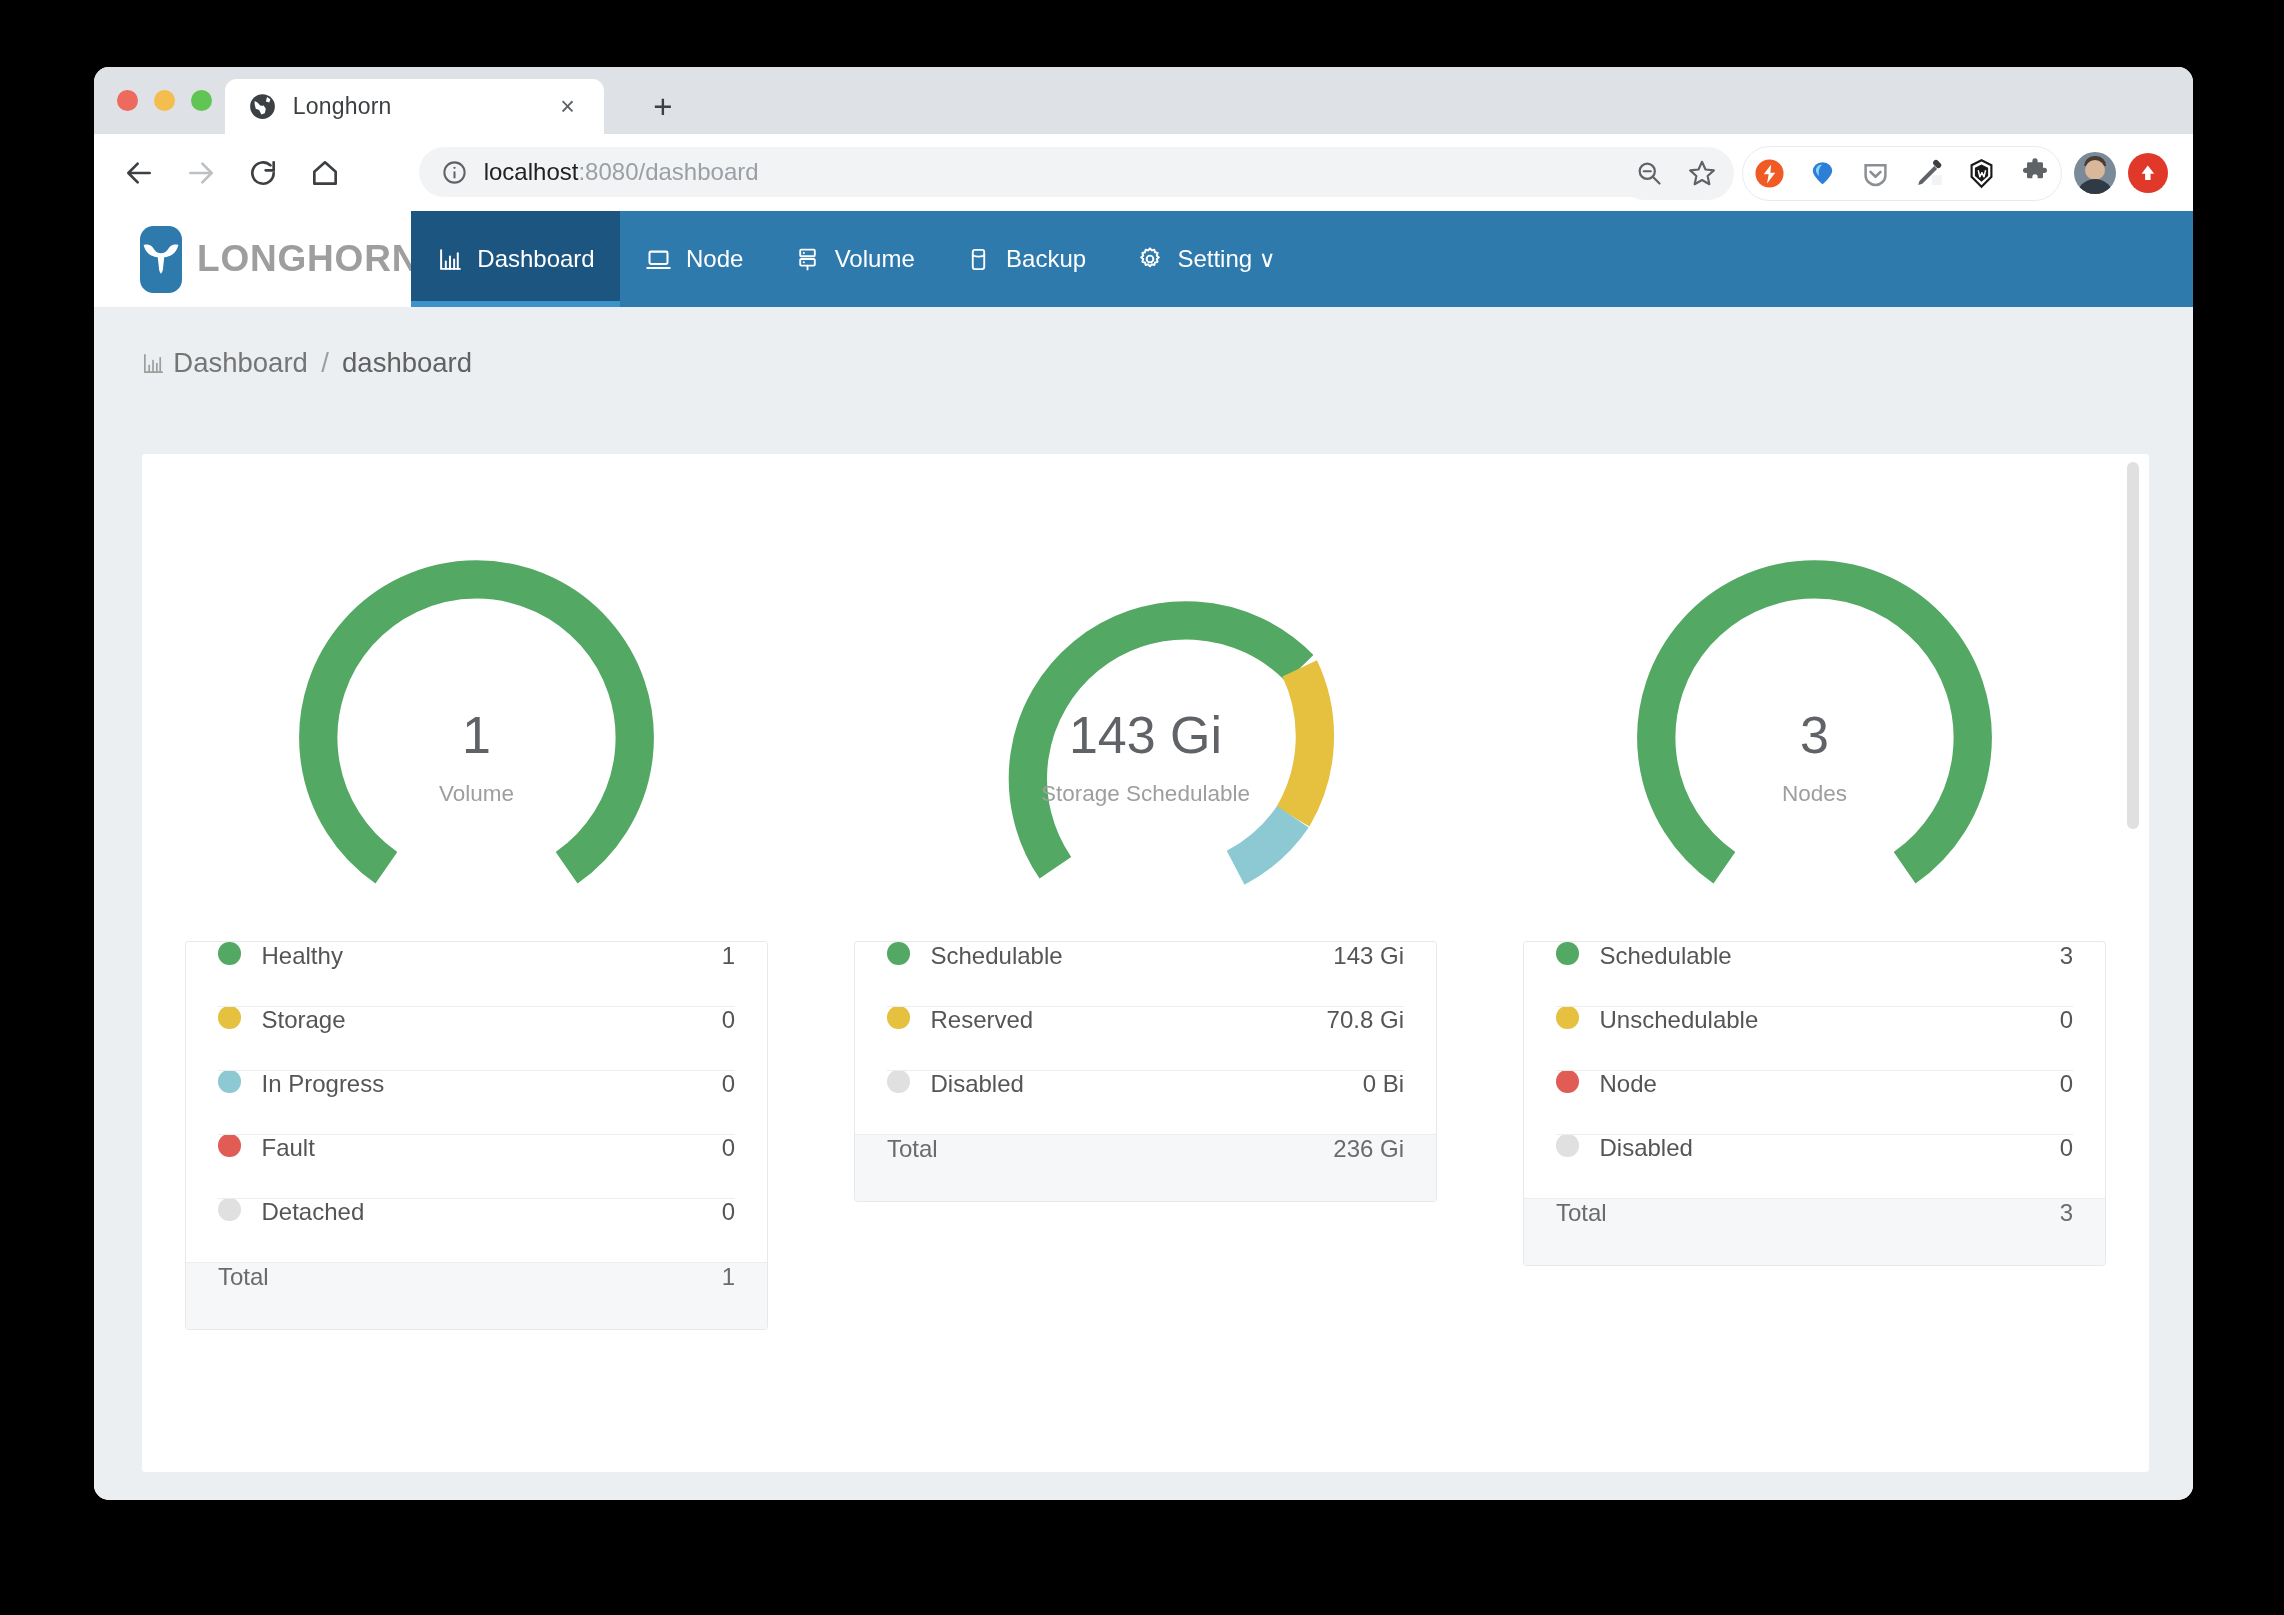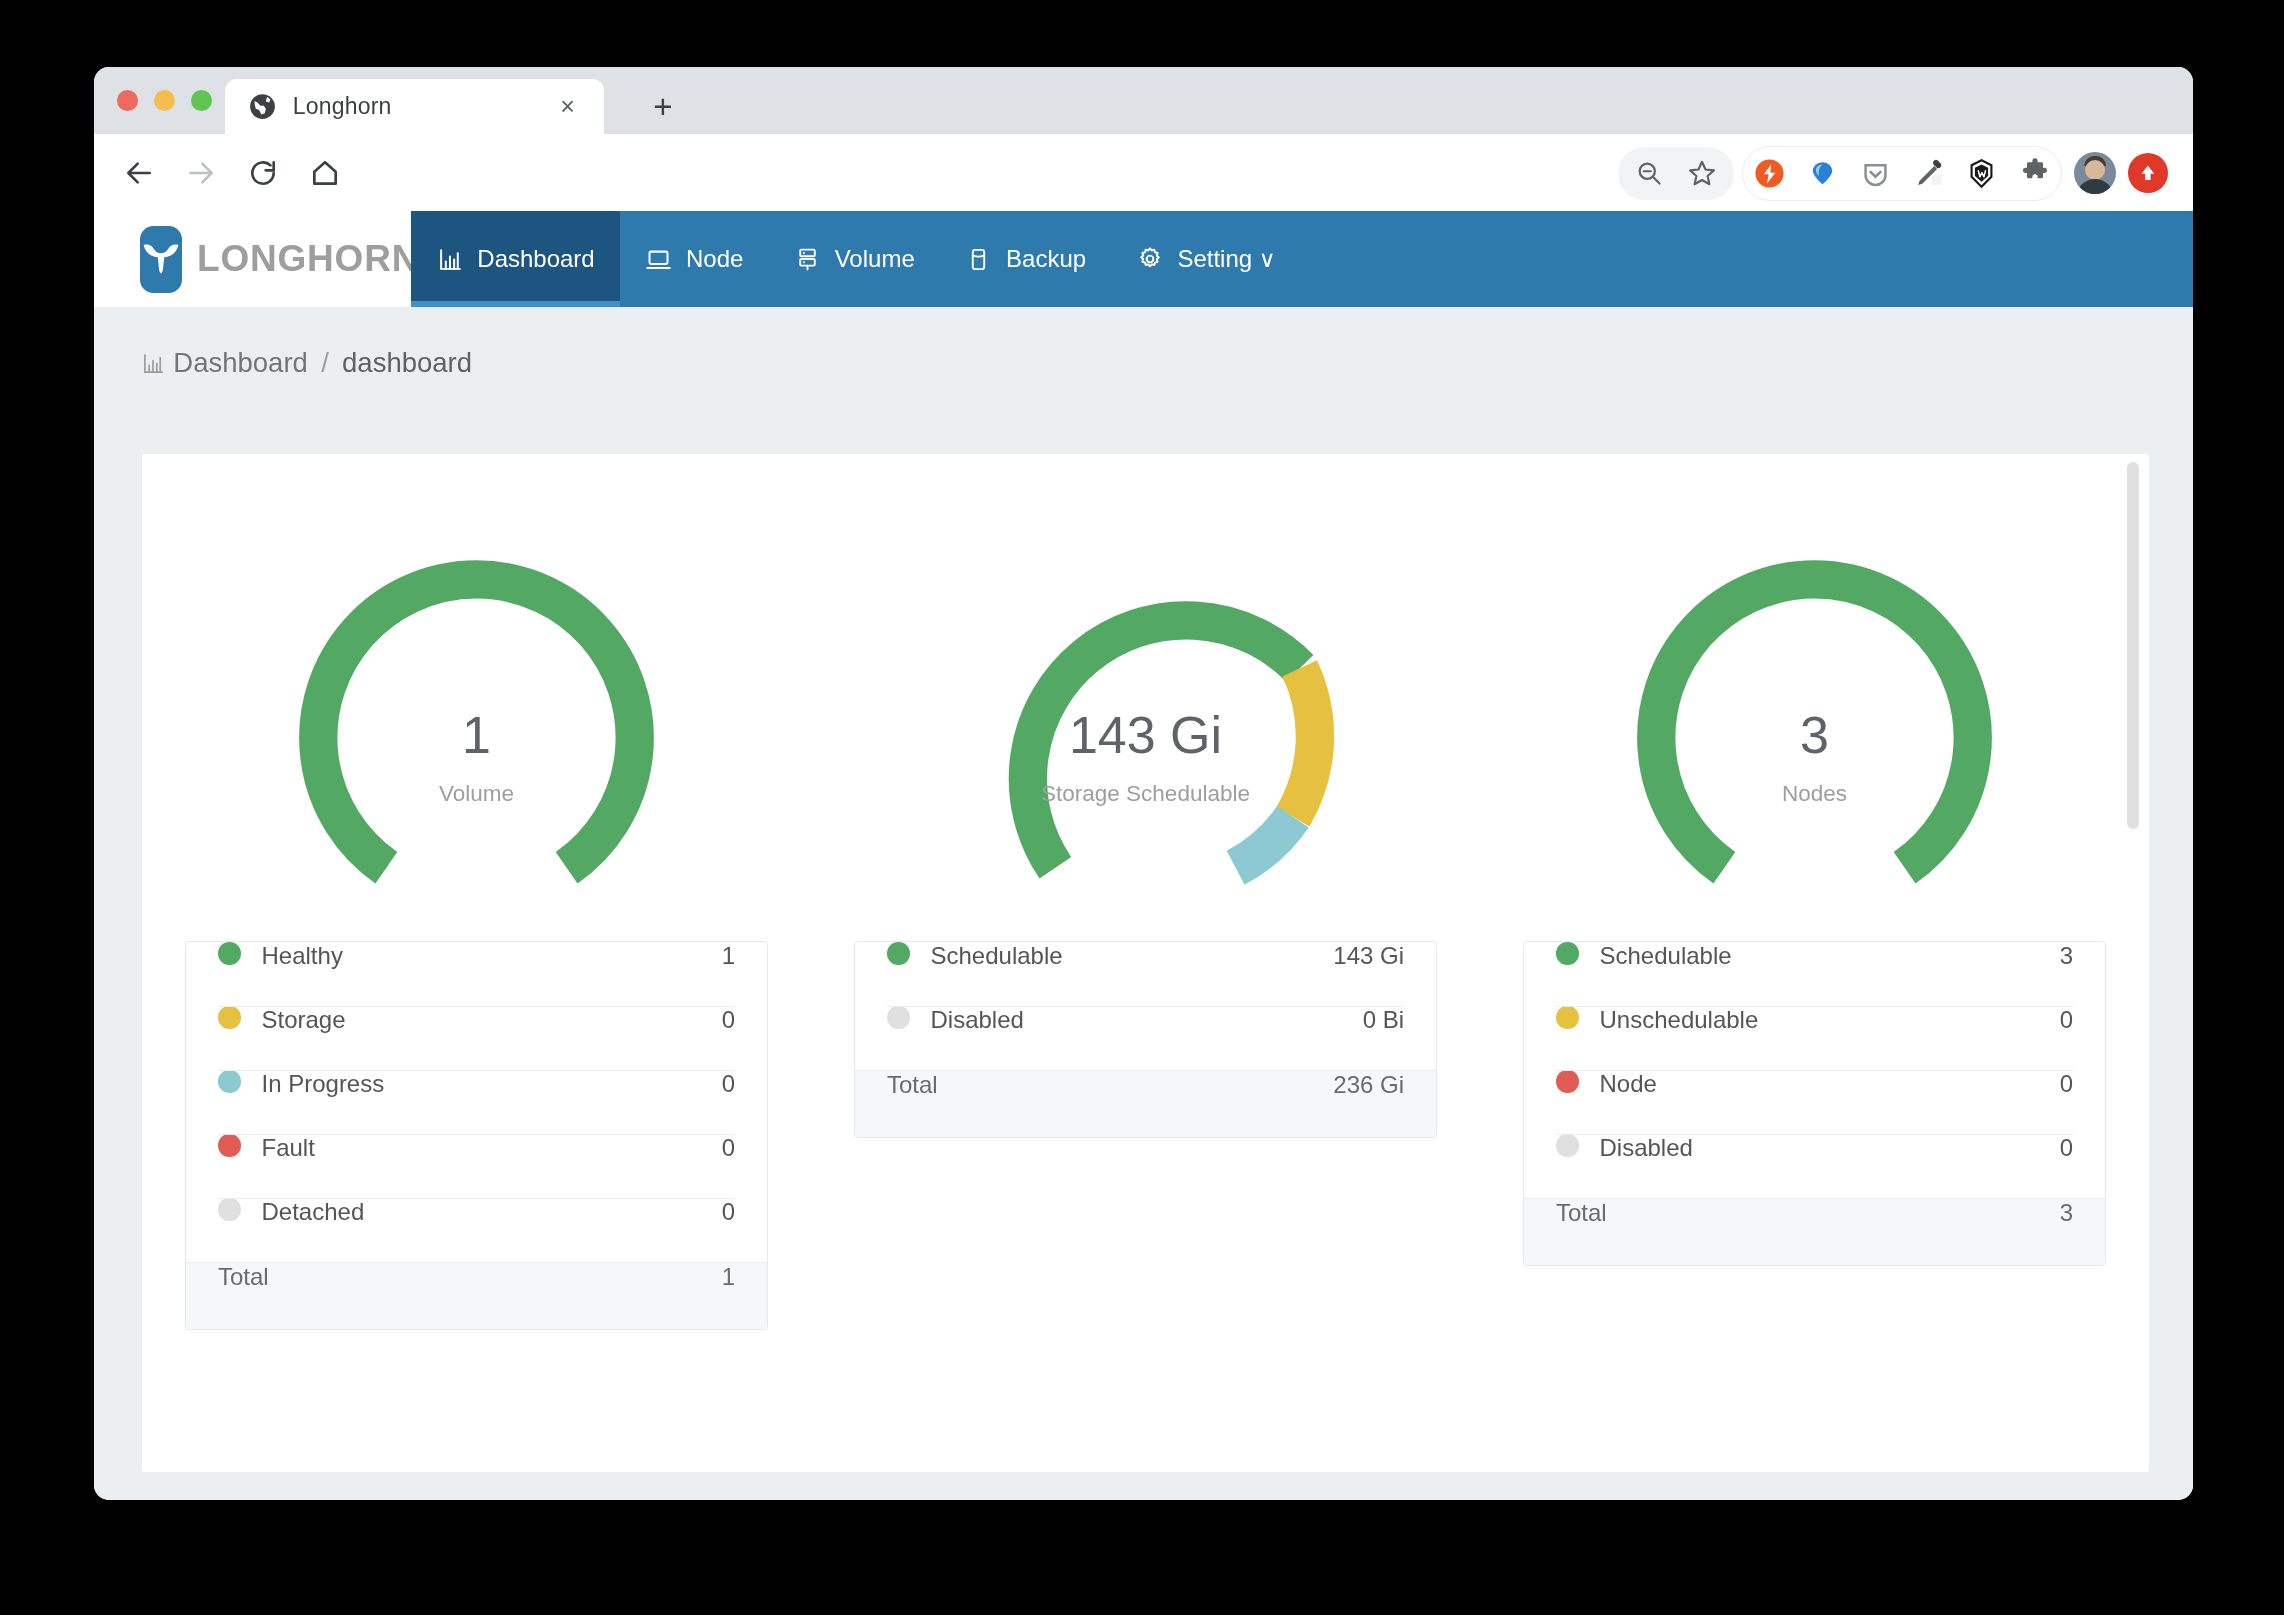--- a/index.html
+++ b/index.html
@@ -154,20 +154,30 @@
         <path d="M20 12 a8 8 0 1 1 -2.4 -5.7"></path>
           <polyline points="20,4 20,10 14,10" fill="none"></polyline>
       </svg>
     </div>
     <div class="navbtn">
       <svg width="32" height="32" viewBox="0 0 24 24" fill="none" stroke="#3c4043" stroke-width="2" stroke-linejoin="round">
         <path d="M4 11 L12 4 L20 11 V20 H4 Z"></path>
       </svg>
     </div>
 
+    <div class="omnibox">
+      <span class="omni-info">
+        <svg width="27" height="27" viewBox="0 0 24 24" fill="none" stroke="#5f6368" stroke-width="1.8">
+          <circle cx="12" cy="12" r="9"></circle>
+            <line x1="12" y1="11" x2="12" y2="17"></line>
+            <circle cx="12" cy="7.8" r="1" fill="#5f6368" stroke="none"></circle>
+        </svg>
+      </span>
+      <span class="omni-url"><b>localhost</b><span>:8080/dashboard</span></span>
+    </div>
 
     <div class="tb-right">
       <div class="zoom-pill">
         <div class="tb-icon">
           <svg width="28" height="28" viewBox="0 0 24 24" fill="none" stroke="#5f6368" stroke-width="1.9" stroke-linecap="round">
             <circle cx="10.5" cy="10.5" r="6.5"></circle>
               <line x1="15.5" y1="15.5" x2="21" y2="21"></line>
               <line x1="7.5" y1="10.5" x2="13.5" y2="10.5"></line>
           </svg>
         </div>
@@ -391,20 +401,25 @@
             </div>
           </div>
 
           <div class="legend">
             <div class="lrow">
               <span class="lbullet" style="background:#53a863"></span>
               <span class="llabel">Schedulable</span>
               <span class="lval">143 Gi</span>
             </div>
             <div class="lrow">
+              <span class="lbullet" style="background:#e5c13f"></span>
+              <span class="llabel">Reserved</span>
+              <span class="lval">70.8 Gi</span>
+            </div>
+            <div class="lrow">
               <span class="lbullet" style="background:#e0e0e0"></span>
               <span class="llabel">Disabled</span>
               <span class="lval">0 Bi</span>
             </div>
             <div class="ltotal">
               <span class="llabel">Total</span>
               <span class="lval">236 Gi</span>
             </div>
           </div>
         </div>

